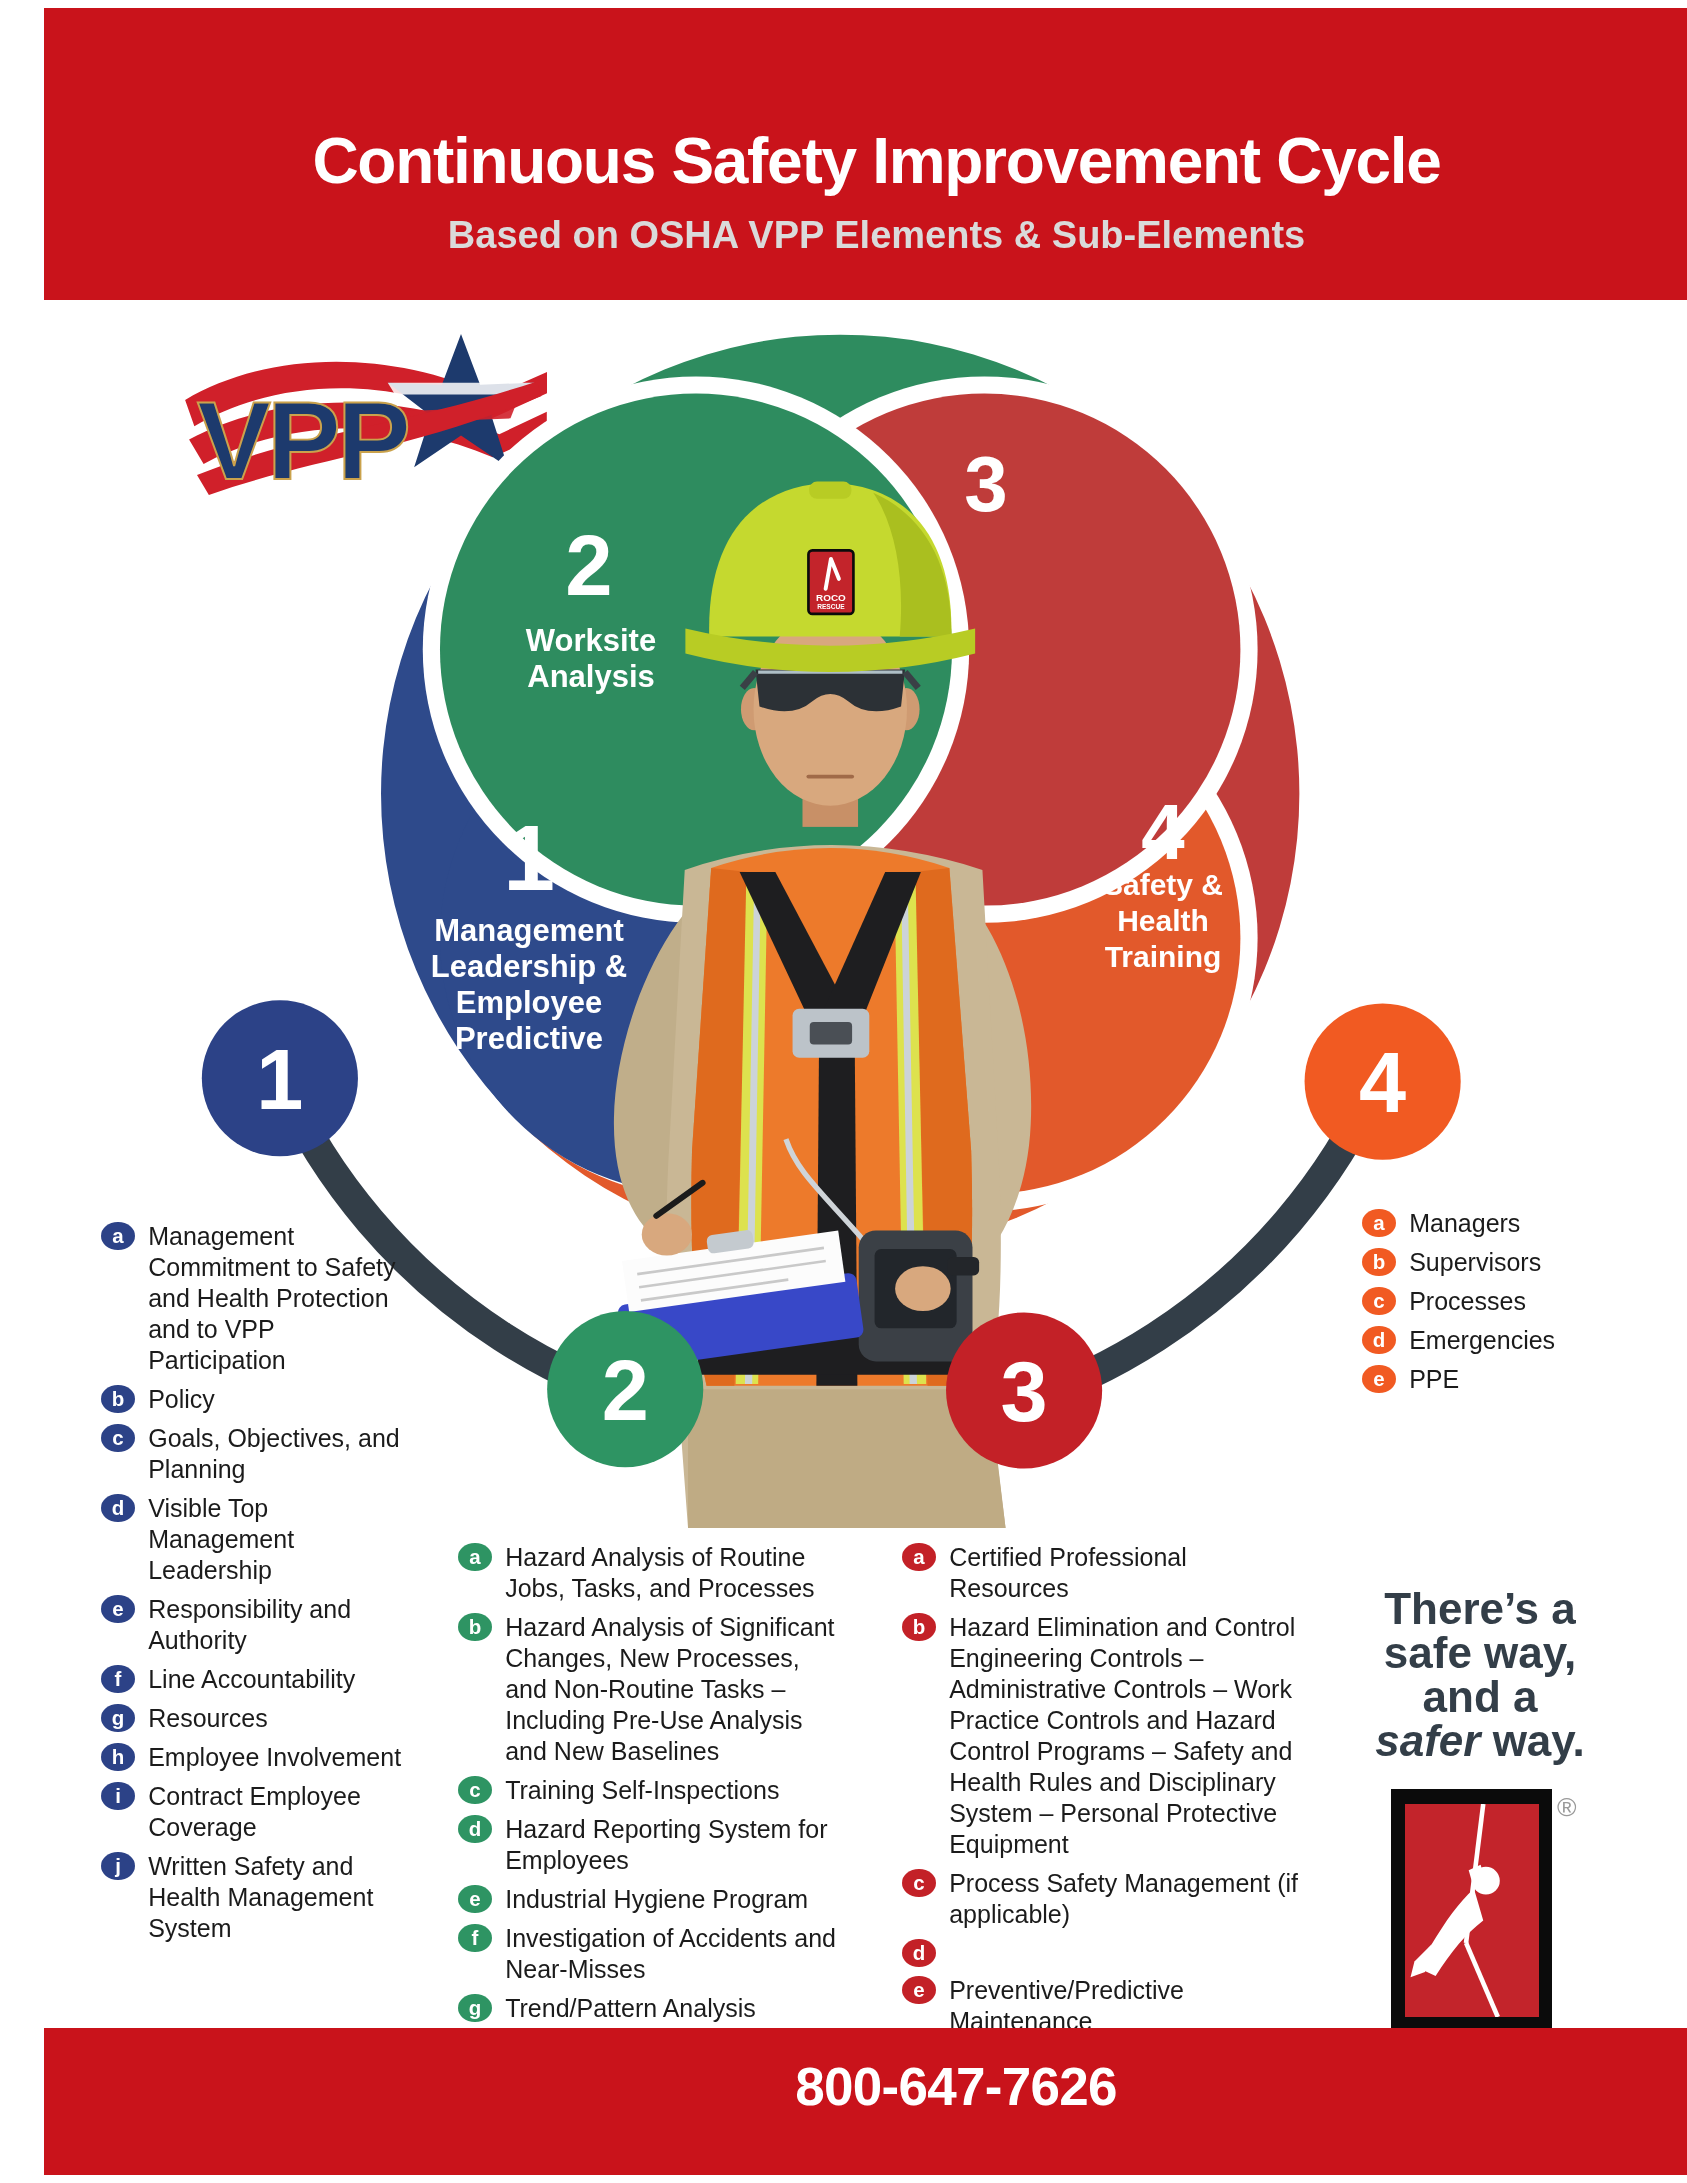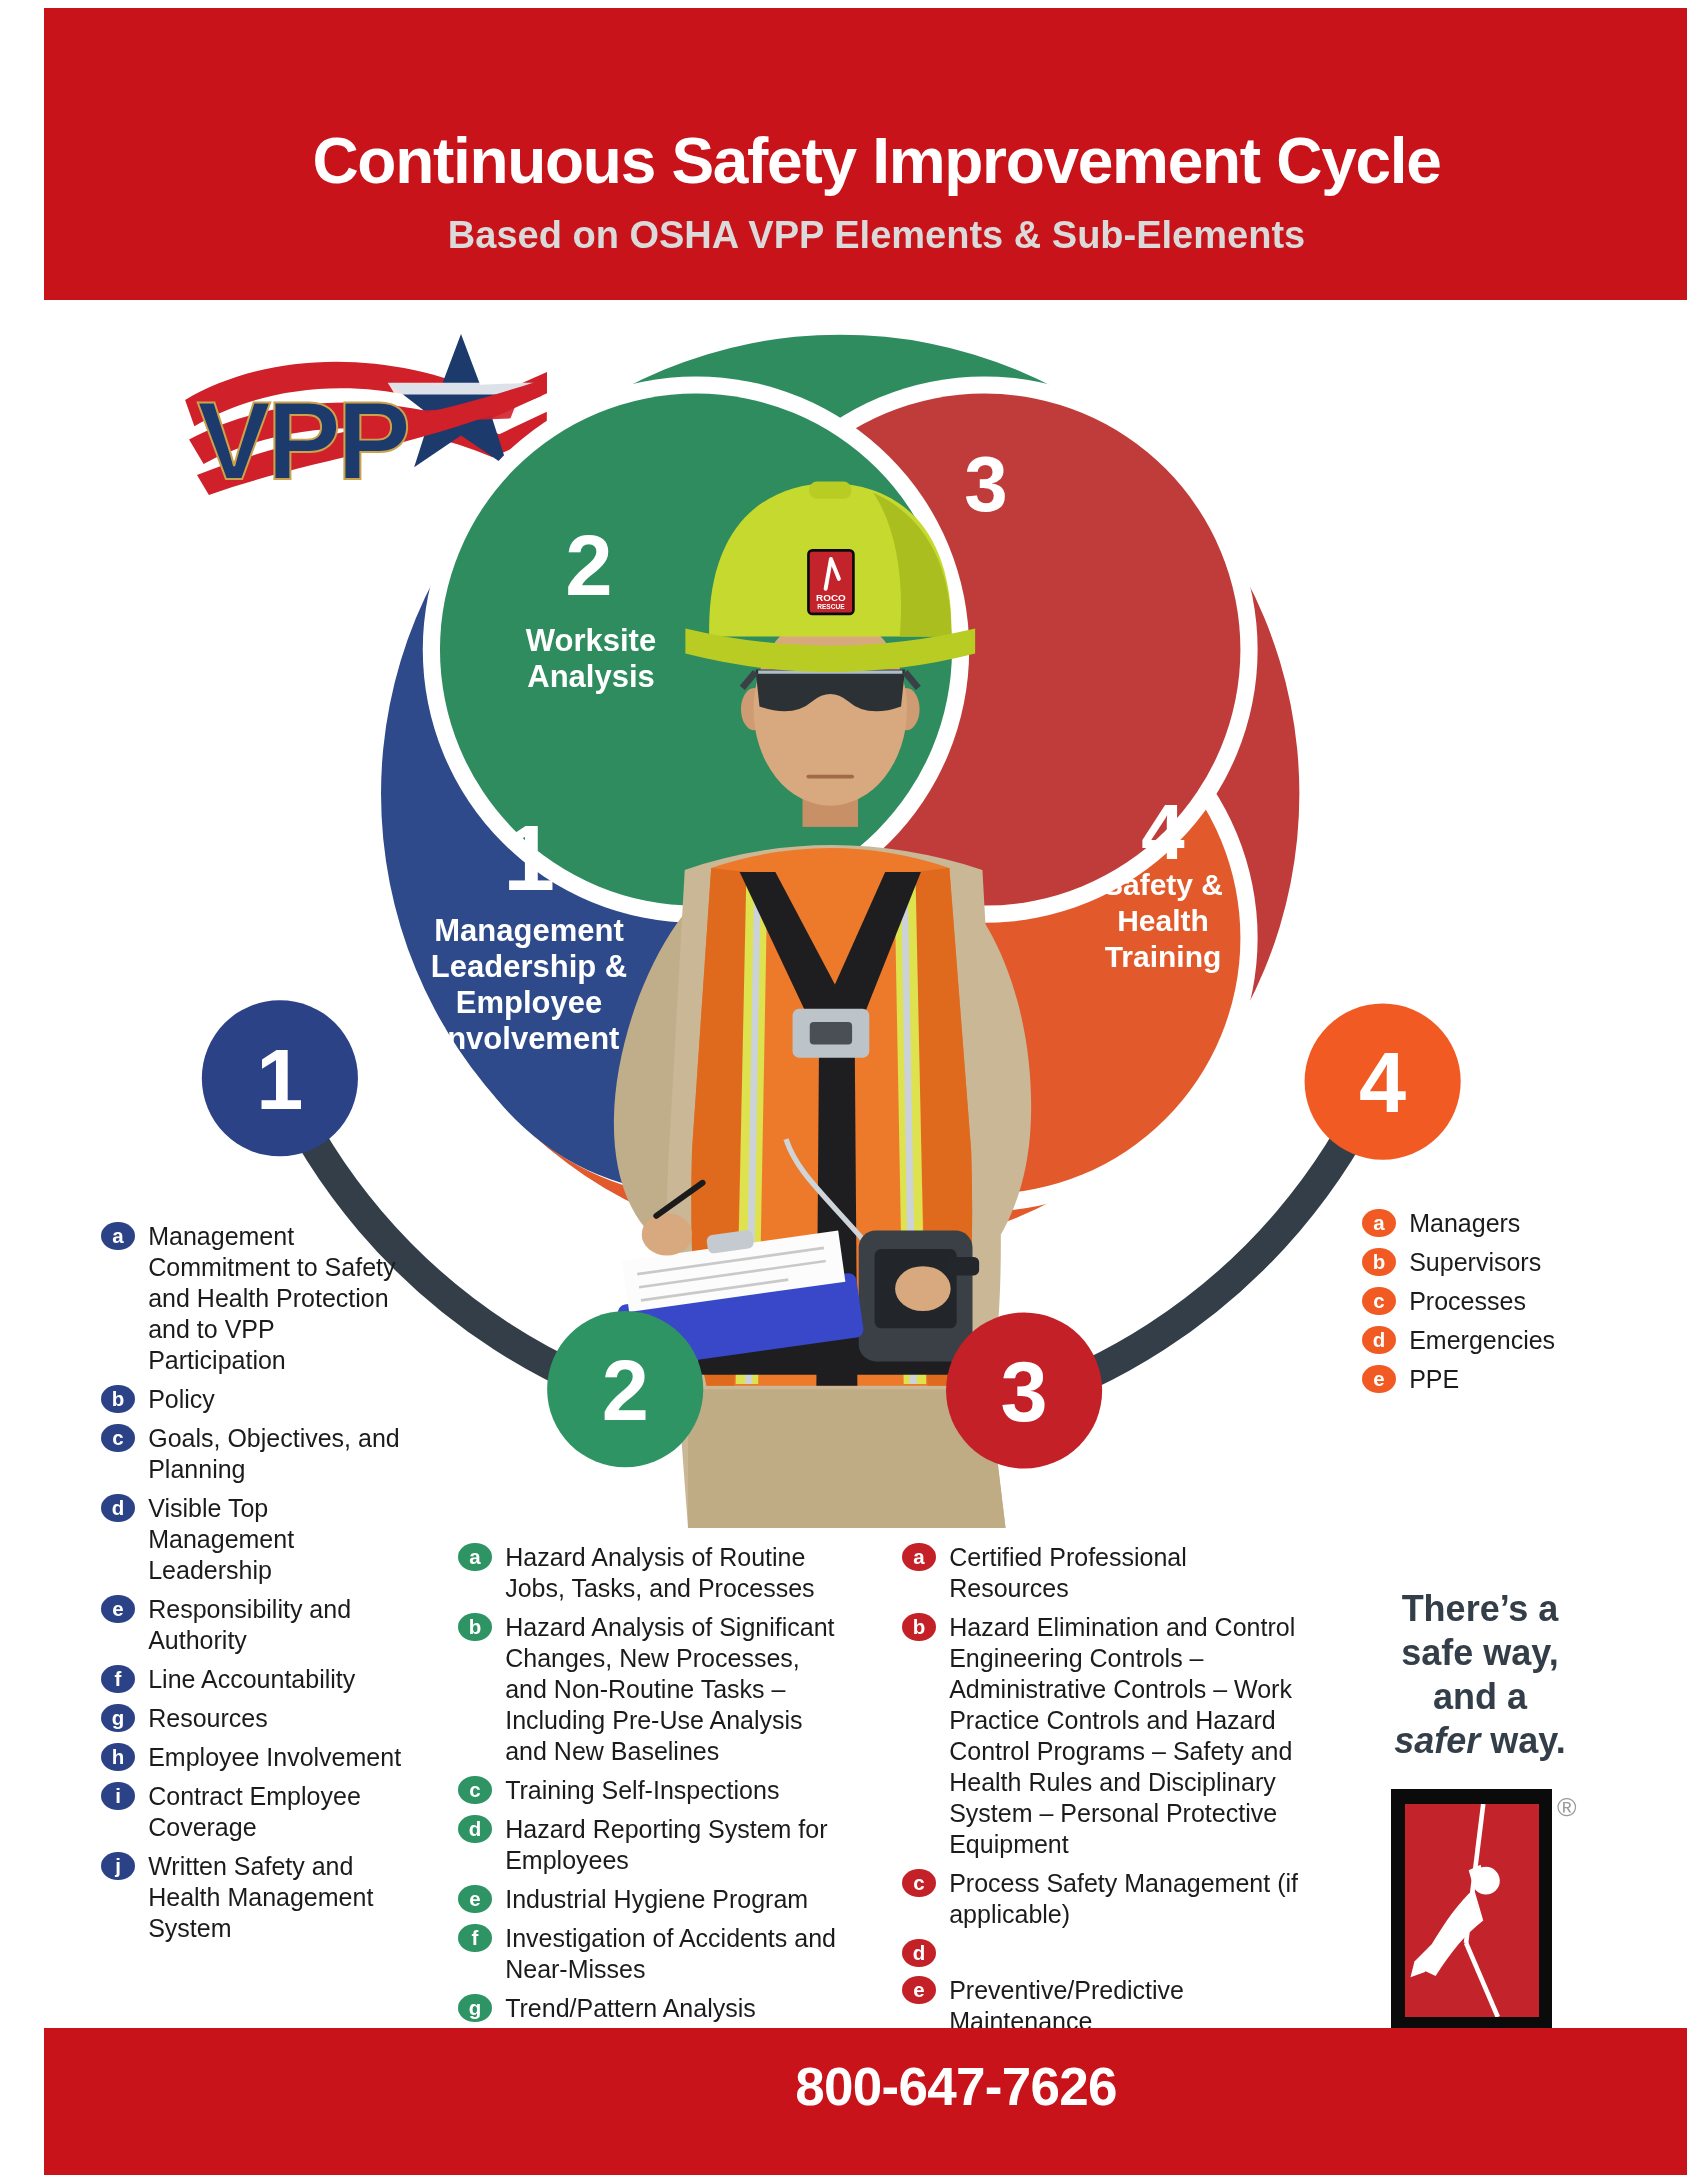--- a/index.html
+++ b/index.html
@@ -24,21 +24,21 @@
   .badge{flex:0 0 auto;width:34px;height:28.4px;border-radius:50%;color:#fff;font-weight:700;
          font-size:20.5px;display:flex;align-items:center;justify-content:center;margin-right:13.2px;
          margin-top:0.7px;}
   .li-text{font-size:25px;line-height:31px;color:#1b1b1b;}
   .l1 .badge{background:#2c4287;}
   .l2 .badge{background:#2e9463;}
   .l3 .badge{background:#c32127;}
   .l4 .badge{background:#f15a22;}
   
   .tagline{position:absolute;left:1371px;top:1587px;width:218px;text-align:center;
-           color:#333e48;font-size:36px;font-weight:700;line-height:44px;}
+           color:#333e48;font-size:44px;font-weight:700;line-height:44px;}
   
   .roco{position:absolute;left:1391px;top:1789px;width:161px;height:339px;background:#0b0b0b;}
   .roco-red{position:absolute;left:14px;top:15px;width:134px;height:213px;background:#c3242b;}
   .roco-name{position:absolute;left:0;top:233px;width:100%;text-align:center;color:#fff;
              font-size:46px;font-weight:700;letter-spacing:0.7px;}
   .roco-sub{position:absolute;left:0;top:286px;width:100%;text-align:center;color:#fff;
             font-size:27px;font-weight:700;letter-spacing:3.3px;}
   .roco-reg{position:absolute;left:1557px;top:1792px;color:#9a9a9a;font-size:26.5px;}
   
   .ftr-row{position:absolute;top:2056px;left:8px;width:1671px;display:flex;justify-content:center;
@@ -176,21 +176,21 @@
     <div>Safety &amp;</div>
       <div>Health</div>
       <div>Training</div>
   </div>
 
   <div class="pl pl-num" style="left:529px;top:812px;font-size:93px;">1</div>
   <div class="pl pl-lines" style="left:529px;top:913px;font-size:31px;line-height:36px;">
     <div>Management</div>
       <div>Leadership &amp;</div>
     <div>Employee</div>
-      <div>Involvement</div>
+      <div>Predictive</div>
   </div>
 
   <div class="slist l1" style="left:101px;top:1221px;width:311px;">
 
       <div class="li">
         <span class="badge">a</span>
         <span class="li-text">Management Commitment to Safety and Health Protection and to VPP Participation</span>
       </div>
 
       <div class="li">

